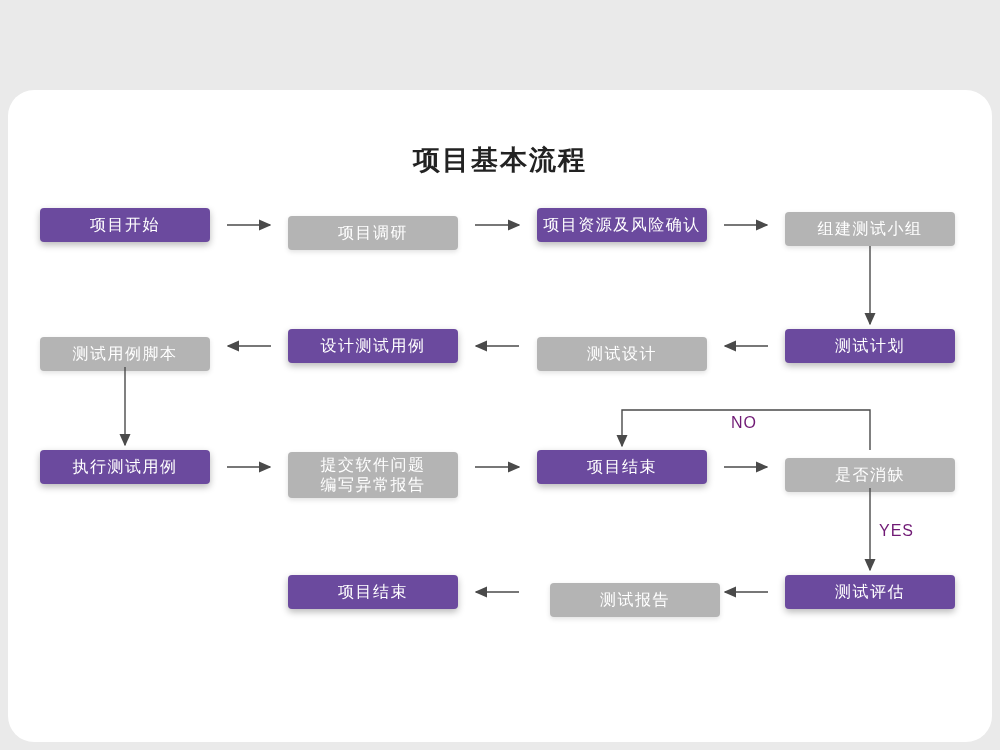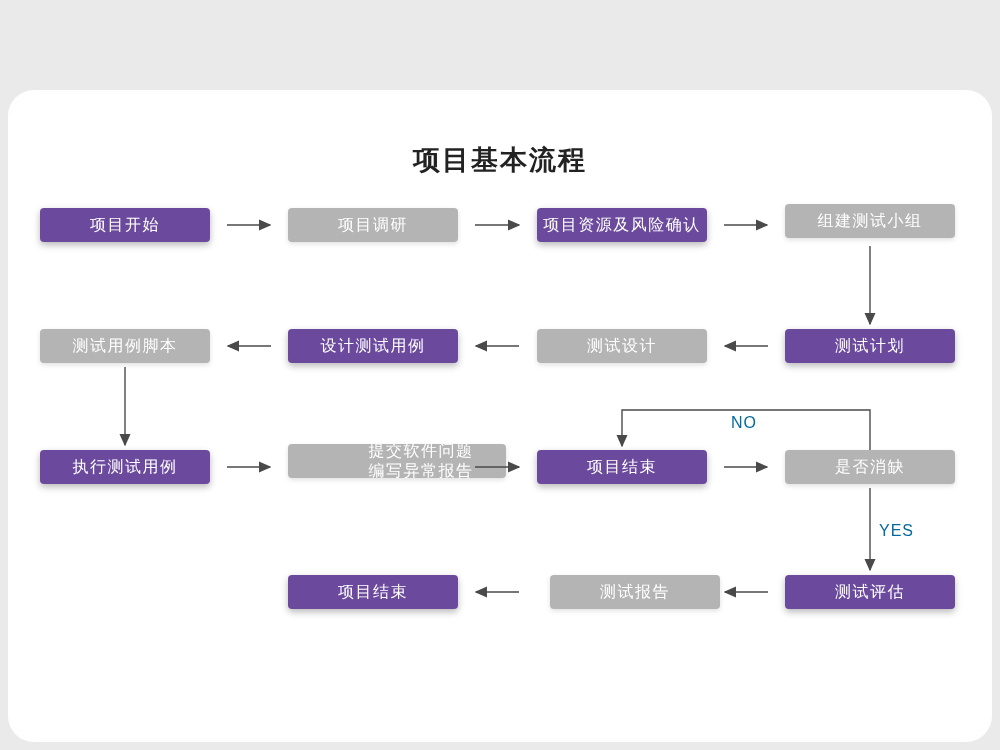--- a/index.html
+++ b/index.html
@@ -21,25 +21,26 @@
     display:flex;flex-direction:column;align-items:center;justify-content:center;
     font-size:16px;letter-spacing:1.5px;line-height:20px;text-align:center;font-family:Liberation Serif, serif;
   }
   .node.purple{
     background:var(--purple,#6b4a9e);color:#ffffff;
     box-shadow:0 3px 7px rgba(0,0,0,0.28);
   }
   .node.gray{
     background:var(--gray,#b4b4b4);color:#ffffff;
     box-shadow:0 2px 5px rgba(0,0,0,0.12);
+    margin-top:8px;
   }
-  .node.tall{height:34px;padding-left:48px;}
+  .node.tall{height:46px;}
   svg.arrows{position:absolute;left:0;top:0;width:1000px;height:750px;pointer-events:none;}
   .arrow{stroke:var(--arrow,#4a4a4a);stroke-width:1.4;fill:none;}
-  .flow-label{position:absolute;font-size:16px;color:#0369a1;letter-spacing:1px;}
+  .flow-label{position:absolute;font-size:16px;color:#701a75;letter-spacing:1px;}
 </style>
 </head>
 <body>
 
 <div class="card"></div>
 
 <div class="title">项目基本流程</div>
 
 <div class="node purple" style="left:40px;top:208px">
     <span>项目开始</span>

